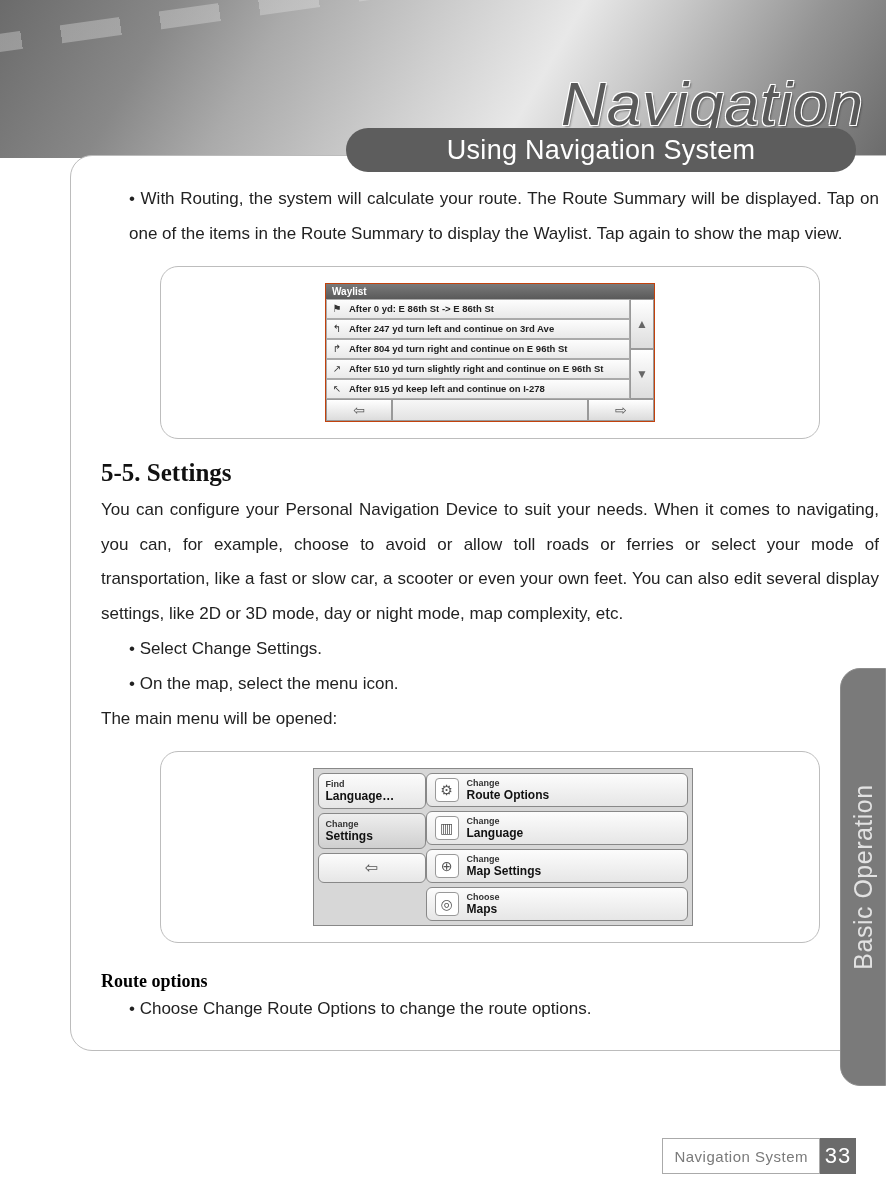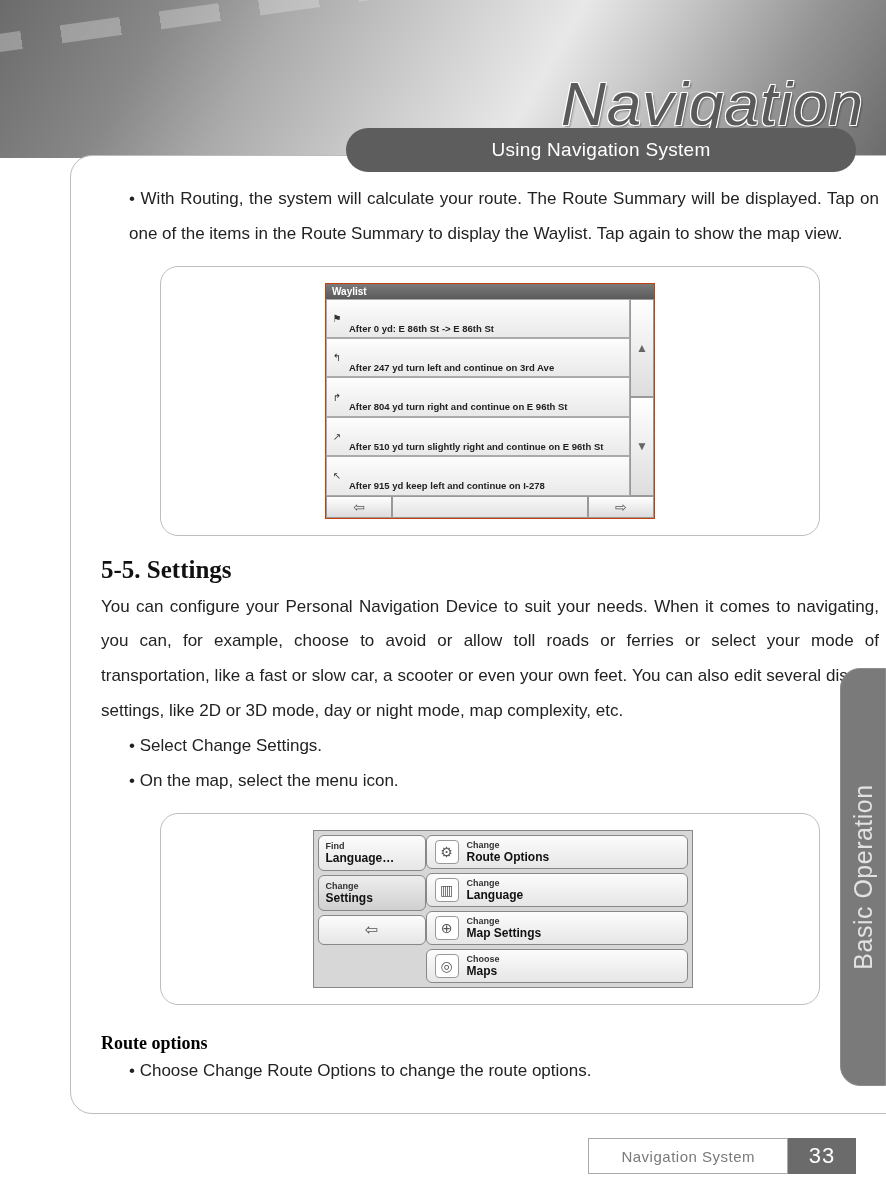--- a/index.html
+++ b/index.html
@@ -38,21 +38,21 @@
   }
   .chapter-pill {
     position: absolute;
     top: 128px;
     right: 30px;
     width: 510px;
     height: 44px;
     background: #5d5d5d;
     border-radius: 22px;
     color: #fff;
-    font-size: 19px;
+    font-size: 27px;
     text-align: center;
     line-height: 44px;
     font-family: Arial, sans-serif;
     letter-spacing: 0.3px;
     z-index: 10;
   }
   .content-panel {
     position: absolute;
     top: 155px;
     left: 70px;
@@ -115,21 +115,21 @@
     border: 1px solid #aaa;
     background: linear-gradient(#fdfdfd,#e9e9e9);
     padding: 3px 4px;
     gap: 6px;
   }
   .wl-row .ico {
     width: 12px; height: 12px; flex: none;
     display: inline-flex; align-items: center; justify-content: center;
     font-size: 10px; color: #333;
   }
-  .wl-row .txt { font-size: 9.5px; font-weight: bold; color: #222; line-height: 1.2; margin-top: 20px; }
+  .wl-row .txt { font-size: 9.5px; font-weight: bold; color: #222; line-height: 1.2; }
   .wl-scroll { display: flex; flex-direction: column; width: 24px; }
   .wl-scroll .btn {
     flex: 1; display:flex; align-items:center; justify-content:center;
     border:1px solid #999; background: linear-gradient(#fff,#ddd);
     font-size: 12px; color:#666;
   }
   .wl-footer { display:flex; }
   .wl-footer .fbtn {
     flex:1; height:22px; border:1px solid #999;
     background: linear-gradient(#fff,#dcdcdc);
@@ -204,29 +204,29 @@
   .footer {
     position: absolute;
     bottom: 22px;
     right: 30px;
     display: flex;
     align-items: stretch;
     height: 36px;
   }
   .footer .booklabel {
     border: 1px solid #aaa;
-    padding: 0 32px;
+    padding: 0 11px;
     display:flex; align-items:center;
     font-size: 15px;
     color: #7a7a7a;
     letter-spacing: 0.5px;
     font-family: "Arial Narrow", Arial, sans-serif;
   }
   .footer .pageno {
-    width: 68px;
+    width: 36px;
     background: #6b6b6b;
     color: #fff;
     display:flex; align-items:center; justify-content:center;
     font-size: 22px;
     font-family: "Arial", sans-serif;
     letter-spacing: 1px;
   }
 </style>
 </head>
 <body>
@@ -278,20 +278,21 @@
         <div class="fbar"></div>
         <div class="fbtn">⇨</div>
       </div>
     </div>
   </div>
 
   <div class="section-h">5-5. Settings</div>
   <p>You can configure your Personal Navigation Device to suit your needs. When it comes to navigating, you can, for example, choose to avoid or allow toll roads or ferries or select your mode of transportation, like a fast or slow car, a scooter or even your own feet. You can also edit several display settings, like 2D or 3D mode, day or night mode, map complexity, etc.</p>
   <p class="bullet2">• Select Change Settings.</p>
   <p class="bullet2">• On the map, select the menu icon.</p>
+  <p>The main menu will be opened:</p>
 
   <div class="figure-frame">
     <div class="settings-mock">
       <div class="sm-left">
         <div class="sm-card">
           <div class="small">Find</div>
           <div class="big">Language…</div>
         </div>
         <div class="sm-card" style="background:linear-gradient(#eee,#cfcfcf);">
           <div class="small">Change</div>

